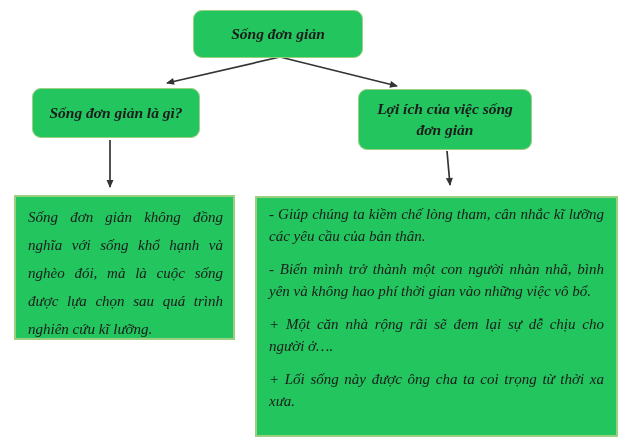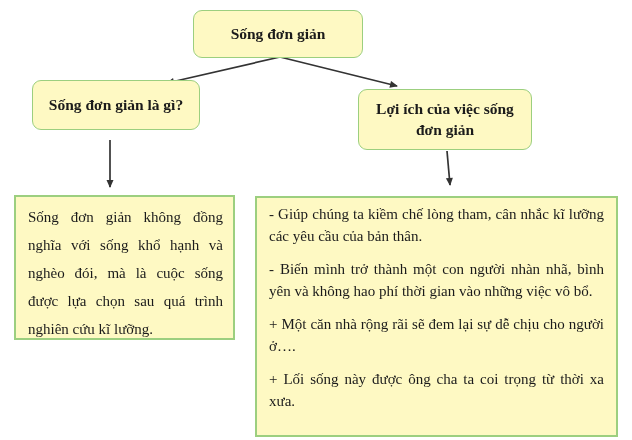--- a/index.html
+++ b/index.html
@@ -18,42 +18,43 @@
   }
   .arrow-layer {
     position: absolute;
     left: 0; top: 0;
     width: 632px; height: 440px;
     pointer-events: none;
   }
   .node {
     position: absolute;
     box-sizing: border-box;
-    background: #fef9c3;
+    background: #22c55e;
+    font-style: italic;
   }
   .node.rounded {
     border: 1.5px solid #9ccf7f;
     border-radius: 9px;
     display: flex;
     align-items: center;
     justify-content: center;
     text-align: center;
   }
   .node.rect {
     border: 2px solid #9ccf7f;
     border-radius: 0;
   }
   .node-title {
     font-weight: bold;
     font-size: 15.5px;
     line-height: 1.35;
     padding: 2px 8px;
   }
   .box-root    { left: 193px; top: 10px;  width: 170px; height: 48px; }
-  .box-leftq   { left: 32px;  top: 80px;  width: 168px; height: 50px; }
+  .box-leftq   { left: 32px;  top: 88px;  width: 168px; height: 50px; }
   .box-rightq  { left: 358px; top: 89px;  width: 174px; height: 61px; }
   .box-leftd   { left: 14px;  top: 195px; width: 221px; height: 145px; padding: 6px 10px 6px 12px; }
   .box-rightd  { left: 255px; top: 196px; width: 363px; height: 241px; padding: 5px 12px 5px 12px; }
   .detail-text {
     font-size: 15px;
     line-height: 28px;
     text-align: justify;
     text-justify: inter-word;
     margin: 0;
   }

